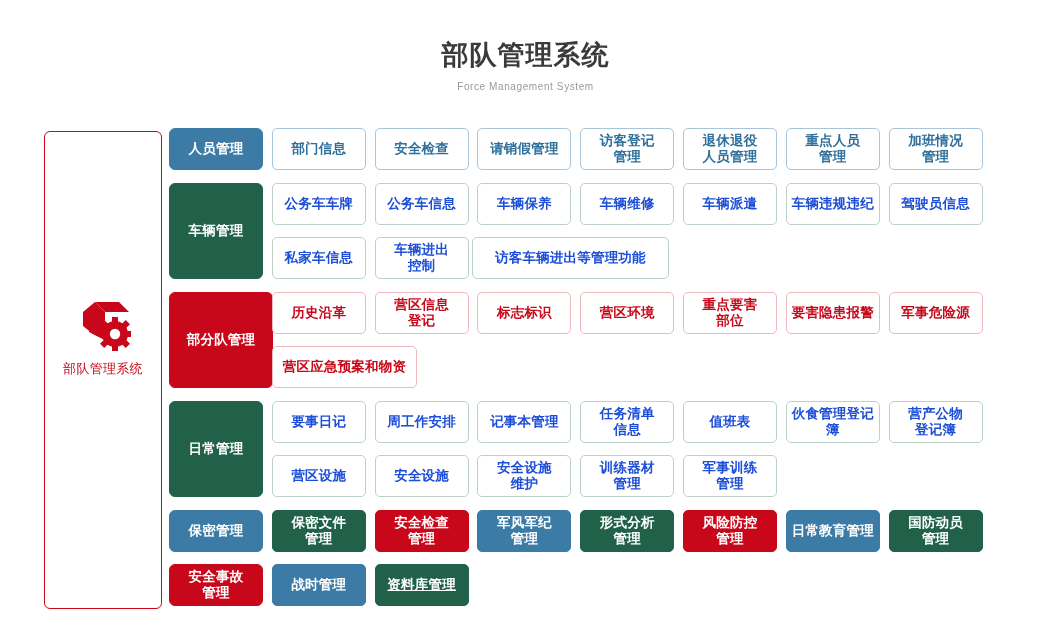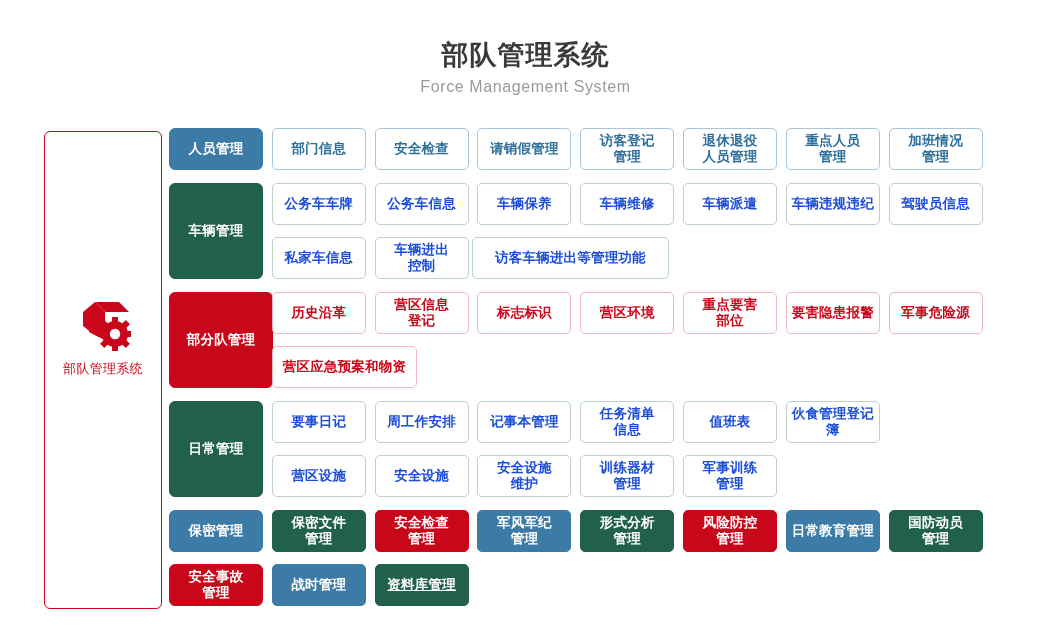--- a/index.html
+++ b/index.html
@@ -27,21 +27,21 @@
   }
   .header .title {
     font-size: 27px;
     font-weight: bold;
     color: #3a3a3a;
     letter-spacing: 1px;
     line-height: 34px;
   }
   .header .subtitle {
     margin-top: 6px;
-    font-size: 16px;
+    font-size: 10px;
     color: #9a9a9a;
     letter-spacing: 0.6px;
     line-height: 18px;
   }
 
   
   .sidebar {
     position: absolute;
     left: 44px; top: 131px;
     width: 118px; height: 478px;
@@ -180,20 +180,22 @@
       <div class="btn out-red" style="left: 719.6px; top: 163.5px; width: 94px; height: 42px;">军事危险源</div>
       <div class="btn out-red" style="left: 102.8px; top: 218px; width: 145.4px; height: 42px;">营区应急预案和物资</div>
       <div class="btn section fill-green" style="left: 0px; top: 272.5px; width: 94px; height: 96.5px;">日常管理</div>
       <div class="btn out-green" style="left: 102.8px; top: 272.5px; width: 94px; height: 42px;">要事日记</div>
       <div class="btn out-green" style="left: 205.6px; top: 272.5px; width: 94px; height: 42px;">周工作安排</div>
       <div class="btn out-green" style="left: 308.4px; top: 272.5px; width: 94px; height: 42px;">记事本管理</div>
       <div class="btn out-green" style="left: 411.2px; top: 272.5px; width: 94px; height: 42px;">任务清单
 信息</div>
       <div class="btn out-green" style="left: 514px; top: 272.5px; width: 94px; height: 42px;">值班表</div>
       <div class="btn out-green" style="left: 616.8px; top: 272.5px; width: 94px; height: 42px;">伙食管理登记簿</div>
+      <div class="btn out-green" style="left: 719.6px; top: 272.5px; width: 94px; height: 42px;">营产公物
+登记簿</div>
       <div class="btn out-green" style="left: 102.8px; top: 327px; width: 94px; height: 42px;">营区设施</div>
       <div class="btn out-green" style="left: 205.6px; top: 327px; width: 94px; height: 42px;">安全设施</div>
       <div class="btn out-green" style="left: 308.4px; top: 327px; width: 94px; height: 42px;">安全设施
 维护</div>
       <div class="btn out-green" style="left: 411.2px; top: 327px; width: 94px; height: 42px;">训练器材
 管理</div>
       <div class="btn out-green" style="left: 514px; top: 327px; width: 94px; height: 42px;">军事训练
 管理</div>
       <div class="btn section fill-blue" style="left: 0px; top: 381.5px; width: 94px; height: 42px;">保密管理</div>
       <div class="btn fill-green" style="left: 102.8px; top: 381.5px; width: 94px; height: 42px;">保密文件

